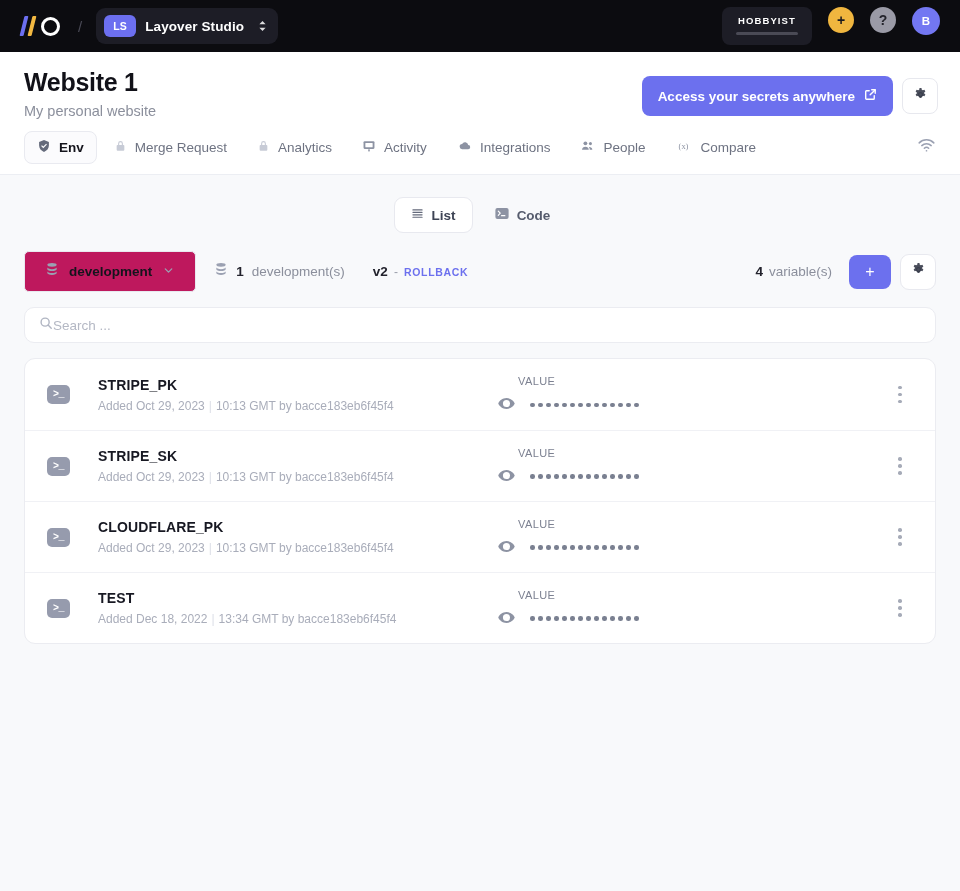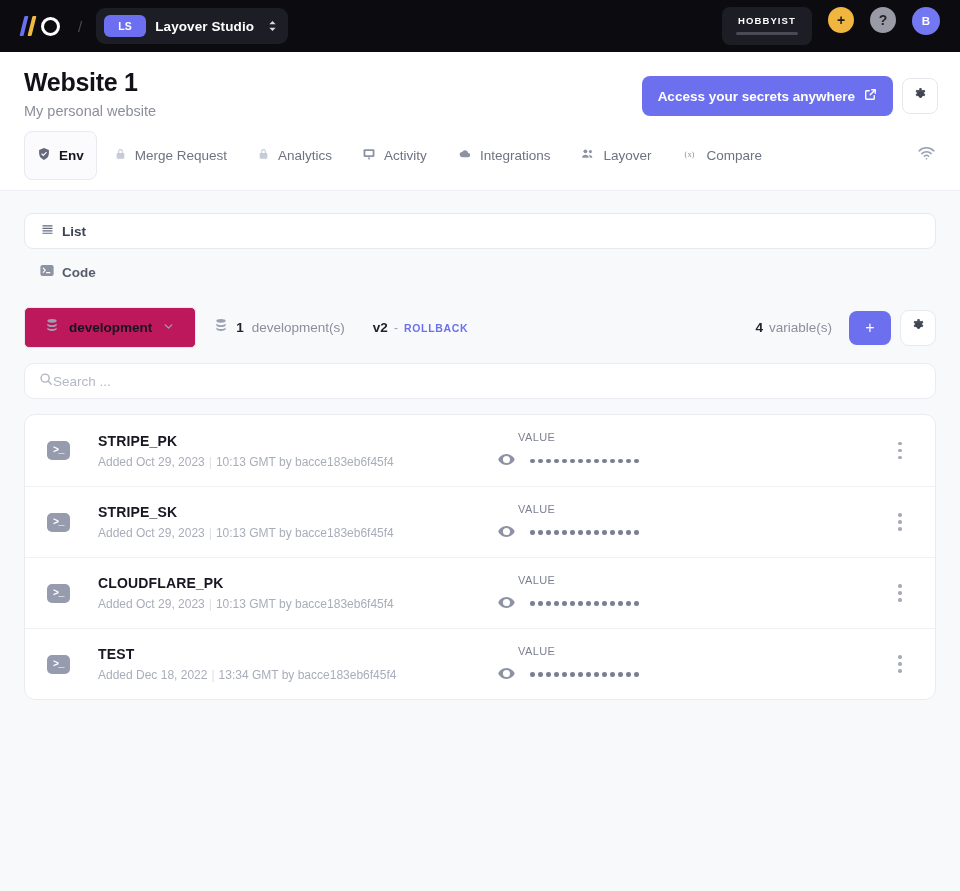--- a/index.html
+++ b/index.html
@@ -36,21 +36,21 @@
   }
   .sep { color: #4b4b57; font-size: 15px; margin: 0 14px 0 18px; }
 
   .workspace-pill {
     display: flex; align-items: center; gap: 9px;
     background: #1d1d26; border-radius: 9px;
     padding: 7px 11px 7px 8px;
     cursor: pointer;
   }
   .ws-avatar {
-    width: 42px; height: 22px; border-radius: 6px;
+    width: 32px; height: 22px; border-radius: 6px;
     background: #6c6ff0; color: #fff;
     font-size: 10.5px; font-weight: bold; letter-spacing: .2px;
     display: flex; align-items: center; justify-content: center;
   }
   .ws-name { color: #fff; font-size: 13.5px; font-weight: bold; letter-spacing: .1px; }
   .ws-caret { display:flex; flex-direction:column; gap:2px; margin-left: 5px; opacity:.85; }
 
   .topbar-right { margin-left: auto; display: flex; gap: 16px; }
   .plan-badge {
     background: #1d1d26; border-radius: 8px;
@@ -98,28 +98,28 @@
     padding: 12px 20px 10px 24px; gap: 4px;
     border-bottom: 1px solid #eceef3;
   }
   .tab {
     display: flex; align-items: center; gap: 8px;
     padding: 8px 13px; border-radius: 8px; cursor: pointer;
     font-size: 13.5px; color: #6e7382; font-weight: normal; white-space: nowrap;
   }
   .tab.active {
     background: #fbfbfd; border: 1px solid #e9eaf0;
-    color: #14141c; font-weight: bold; padding: 15px 12px;
+    color: #14141c; font-weight: bold; padding: 7px 12px;
   }
   .tab-wifi { margin-left: auto; padding: 6px 4px; }
 
   
   .body { background:#f8f9fb; padding: 0 24px; }
 
-  .viewtoggle { display: flex; justify-content: center; gap: 6px; padding: 22px 0 18px; flex-direction: column; }
+  .viewtoggle { display: flex; justify-content: center; gap: 6px; padding: 22px 0 18px; }
   .vt {
     display: flex; align-items: center; gap: 8px;
     font-size: 13.5px; color: #565c6d; font-weight: bold;
     padding: 9px 16px; border-radius: 9px; cursor: pointer;
   }
   .vt.active { background: #ffffff; border: 1px solid #e8e9ef; color:#3d4354; }
 
   .toolbar { display: flex; align-items: center; gap: 0; margin-bottom: 15px; }
   .env-select {
     display: flex; align-items: center; gap: 10px;
@@ -293,21 +293,21 @@
     </div>
     <div class="tab">
       <span>
         <svg width="15" height="14" viewBox="0 0 20 20" fill="#8d93a3">
           <circle cx="7" cy="6.2" r="2.7"></circle>
             <circle cx="14.2" cy="6.6" r="2.2"></circle>
           <path d="M2.2 15.4c0-2.7 2.2-4.3 4.8-4.3s4.8 1.6 4.8 4.3z"></path>
           <path d="M12.6 11.4c2.2 0 4.3 1.3 4.3 4h-3.6c0-1.6-.5-2.9-1.4-3.9z"></path>
         </svg>
       </span>
-      <span>Layover</span>
+      <span>People</span>
     </div>
     <div class="tab">
       <span>
         <svg width="17" height="14" viewBox="0 0 22 20">
             <text x="11" y="14.5" font-family="Liberation Serif, serif" font-size="12" fill="#8d93a3" text-anchor="middle">(x)</text>
           </svg>
       </span>
       <span>Compare</span>
     </div>
     <div class="tab-wifi">

